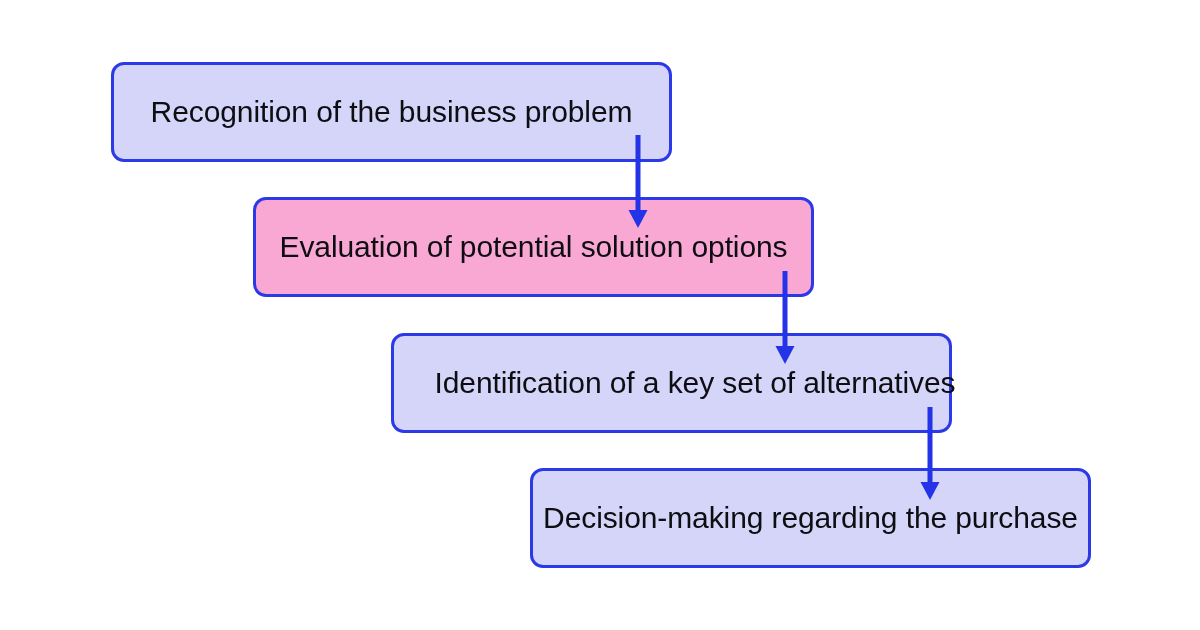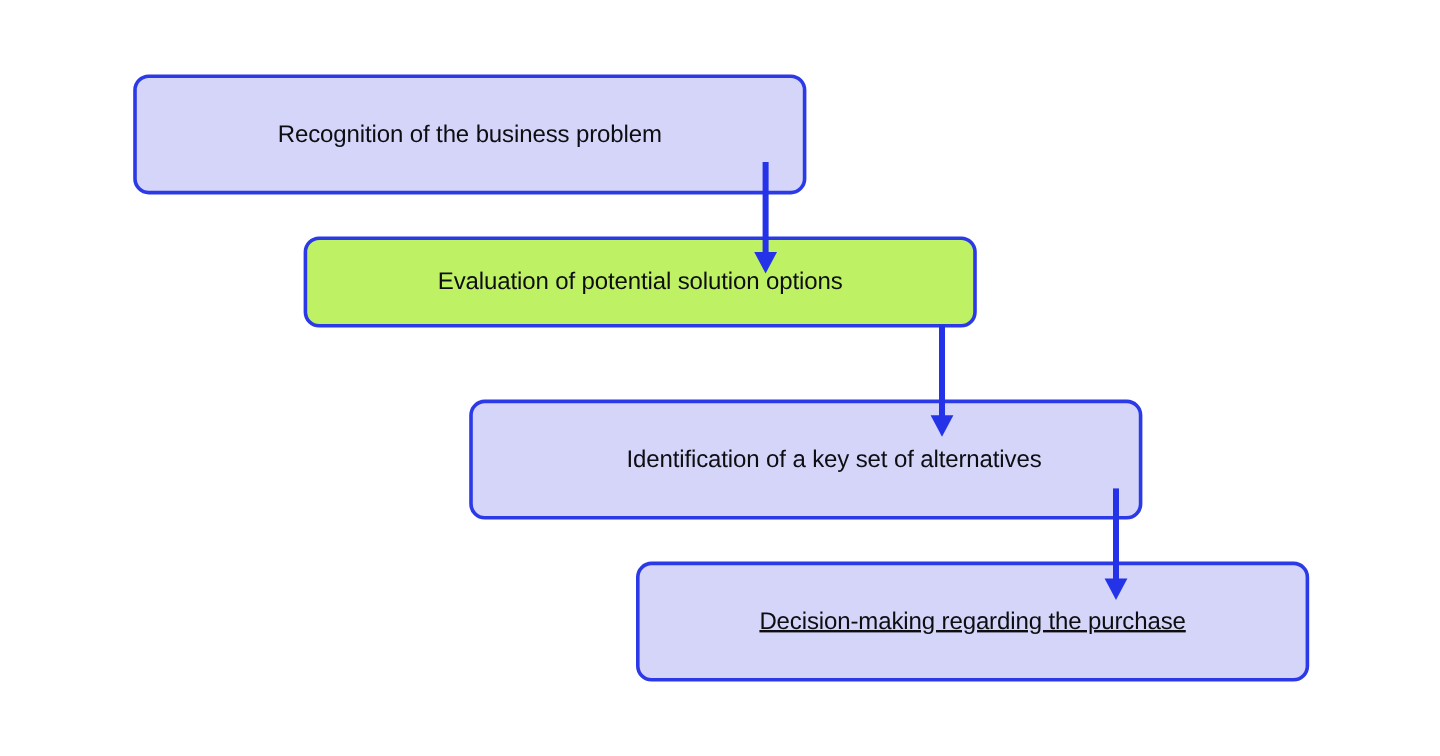--- a/index.html
+++ b/index.html
@@ -32,21 +32,21 @@
     background: #d4d5f8;
     border: 3px solid #2b39e6;
     border-radius: 13px;
     display: flex;
     align-items: center;
     justify-content: center;
     z-index: 2;
   }
   .node-label {
     font-family: "Liberation Sans", sans-serif;
-    font-size: 20px;
+    font-size: 30px;
     font-weight: 400;
     letter-spacing: -0.1px;
     color: #0d0d12;
     white-space: nowrap;
     text-align: right;
     line-height: 1.2;
     user-select: none;
   }
   .connector-layer {
     position: absolute;
@@ -58,30 +58,30 @@
 </style>
 </head>
 <body>
 
 <div id="diagram">
 
   <div class="node-box" id="box-1" style="left: 111px; top: 62px; width: 561px; height: 100px; background: rgb(212, 213, 248); border-color: rgb(43, 57, 230);">
     <span class="node-label" style="color: rgb(13, 13, 18);">Recognition of the business problem</span>
   </div>
 
-  <div class="node-box" id="box-2" style="left: 253px; top: 197px; width: 561px; height: 76px; background: #bef264; border-color: rgb(43, 57, 230);">
+  <div class="node-box" id="box-2" style="left: 253px; top: 197px; width: 561px; height: 100px; background: #f9a8d4; border-color: rgb(43, 57, 230);">
     <span class="node-label" style="color: rgb(13, 13, 18);">Evaluation of potential solution options</span>
   </div>
 
   <div class="node-box" id="box-3" style="left: 391px; top: 333px; width: 561px; height: 100px; background: rgb(212, 213, 248); border-color: rgb(43, 57, 230); padding-left: 47px;">
     <span class="node-label" style="color: rgb(13, 13, 18);">Identification of a key set of alternatives</span>
   </div>
 
   <div class="node-box" id="box-4" style="left: 530px; top: 468px; width: 561px; height: 100px; background: rgb(212, 213, 248); border-color: rgb(43, 57, 230);">
-    <span class="node-label" style="color: rgb(13, 13, 18); text-decoration: underline;">Decision-making regarding the purchase</span>
+    <span class="node-label" style="color: rgb(13, 13, 18);">Decision-making regarding the purchase</span>
   </div>
 
   <svg class="flow-svg connector-layer" id="connector-svg" viewBox="0 0 1200 630" xmlns="http://www.w3.org/2000/svg">
   <g>
         <line x1="638" y1="135" x2="638" y2="211" stroke="#2533e8" stroke-width="5"></line>
         <polygon points="628.5,210 647.5,210 638,228" fill="#2533e8"></polygon>
       </g>
       <g>
         <line x1="785" y1="271" x2="785" y2="347" stroke="#2533e8" stroke-width="5"></line>
         <polygon points="775.5,346 794.5,346 785,364" fill="#2533e8"></polygon>

